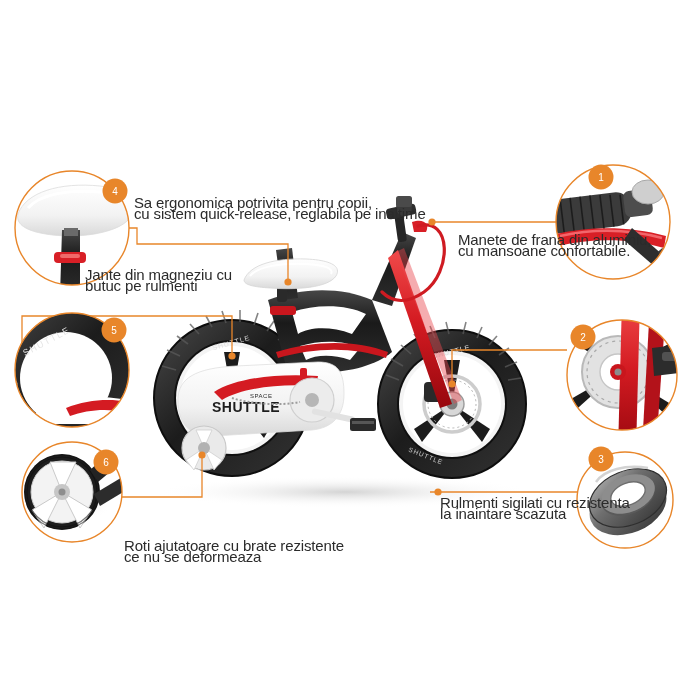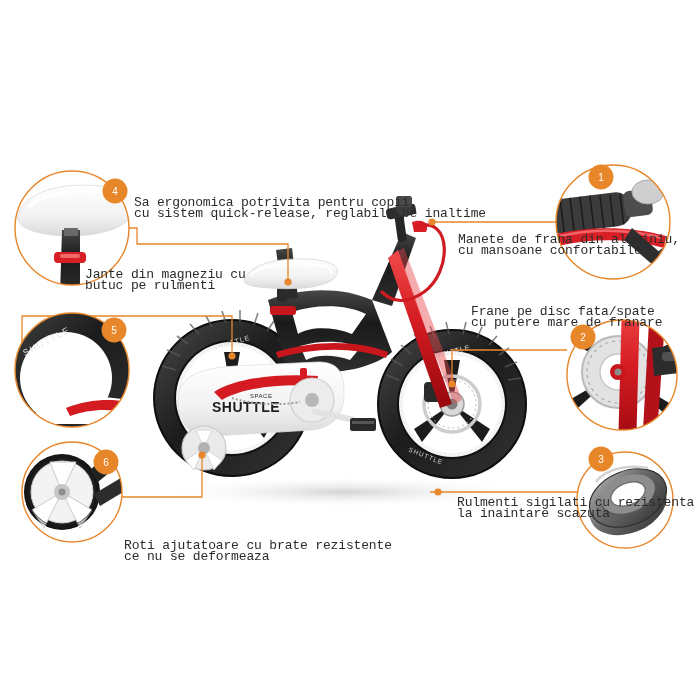--- a/index.html
+++ b/index.html
@@ -8,22 +8,22 @@
     background:#ffffff;
     font-family:"Liberation Sans", sans-serif;
     overflow:hidden;
     position:relative;
   }
   #stage{position:absolute;inset:0;width:700px;height:700px;}
   #stage svg{position:absolute;left:0;top:0;}
 
   .callout-text{
     position:absolute;
-    font-family:Liberation Mono, monospace;
-    font-size:13px;
+    font-family:Liberation Sans, sans-serif;
+    font-size:15px;
     line-height:11.4px;
     color:#2b2b2b;
     letter-spacing:-0.15px;
     white-space:pre-line;
     font-weight:400;
   }
   .badge-num{
     font-family:"Liberation Sans", sans-serif;
     font-size:10px;
     fill:#ffffff;
@@ -399,19 +399,17 @@
 
   <div class="callout-text" style="left:85px;top:269px;">Jante din magneziu cu
 butuc pe rulmenti</div>
 
   <div class="callout-text" style="left:124px;top:504px;margin-top:36px;">Roti ajutatoare cu brate rezistente
 ce nu se deformeaza</div>
 
   <div class="callout-text" style="left:458px;top:210px;margin-top:24px;">Manete de frana din aluminiu,
 cu mansoane confortabile.</div>
 
-  <div class="callout-text" style="left:471px;top:306px;">Frane pe disc fata/spate
-cu putere mare de franare</div>
-
-  <div class="callout-text" style="left:457px;top:497px;">Rulmenti sigilati cu rezistenta
+
+  <div class="callout-text" style="left:440px;top:497px;">Rulmenti sigilati cu rezistenta
 la inaintare scazuta</div>
 
 </div>
 
 </body></html>

